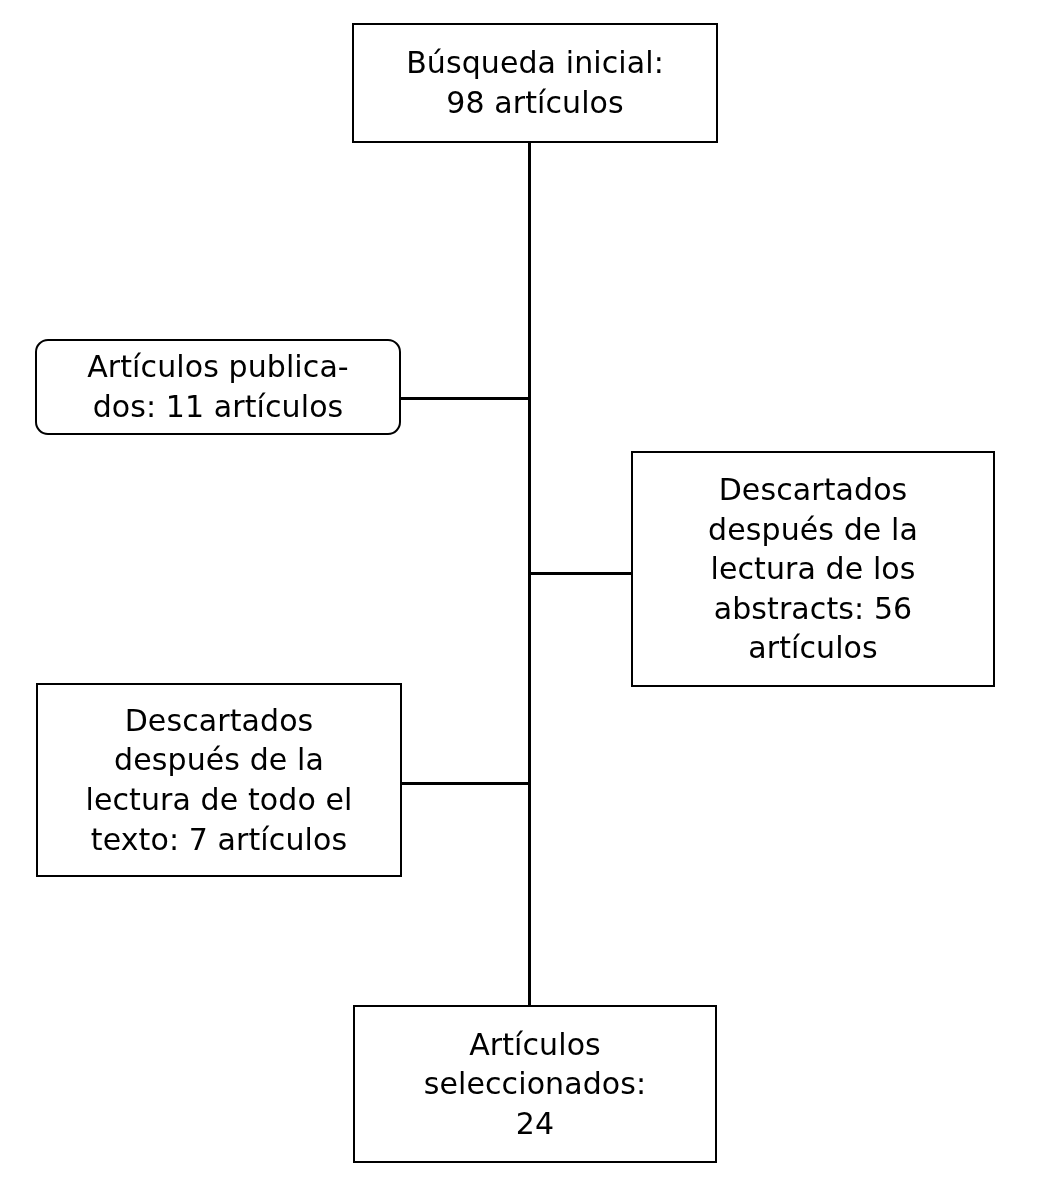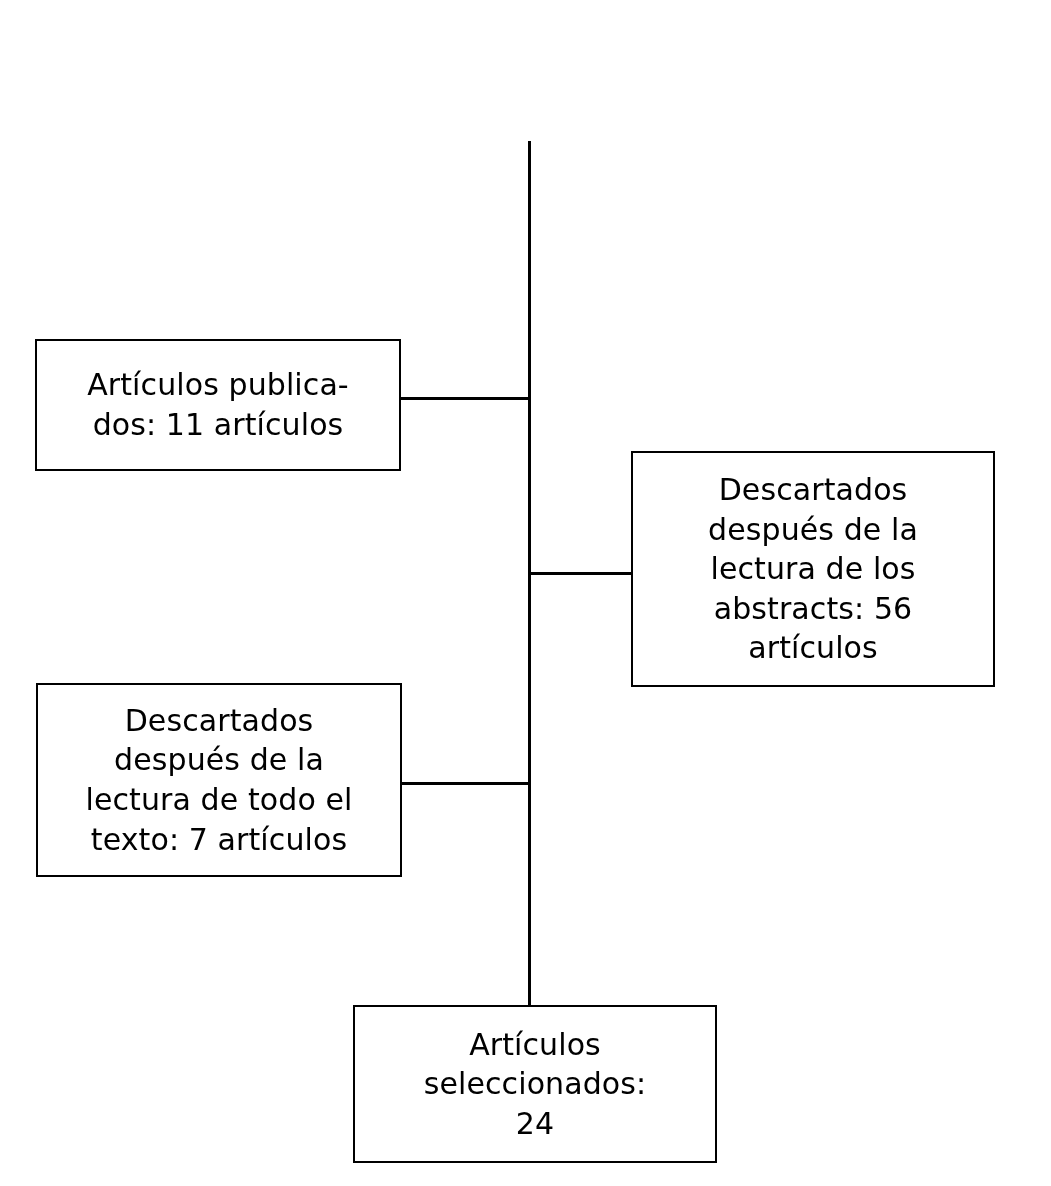--- a/index.html
+++ b/index.html
@@ -44,21 +44,22 @@
   #node-initial-search {
     left: 352px;
     top: 23px;
     width: 366px;
     height: 120px;
   }
   #node-published {
     left: 35px;
     top: 339px;
     width: 366px;
-    height: 132px;
+    height: 96px;
+    border-radius: 13px;
   }
   #node-discarded-abstracts {
     left: 631px;
     top: 451px;
     width: 364px;
     height: 236px;
   }
   #node-discarded-fulltext {
     left: 36px;
     top: 683px;
@@ -105,20 +106,24 @@
 </head>
 <body>
 
 <div id="diagram">
 
   <div class="connector" id="connector-spine"></div>
   <div class="connector" id="connector-published"></div>
   <div class="connector" id="connector-abstracts"></div>
   <div class="connector" id="connector-fulltext"></div>
 
+  <div class="node" id="node-initial-search">
+    <span class="node-text">Búsqueda inicial:
+98 artículos</span>
+  </div>
 
   <div class="node" id="node-published">
     <span class="node-text">Artículos publica-
 dos: 11 artículos</span>
   </div>
 
   <div class="node" id="node-discarded-abstracts">
     <span class="node-text">Descartados
 después de la
 lectura de los

